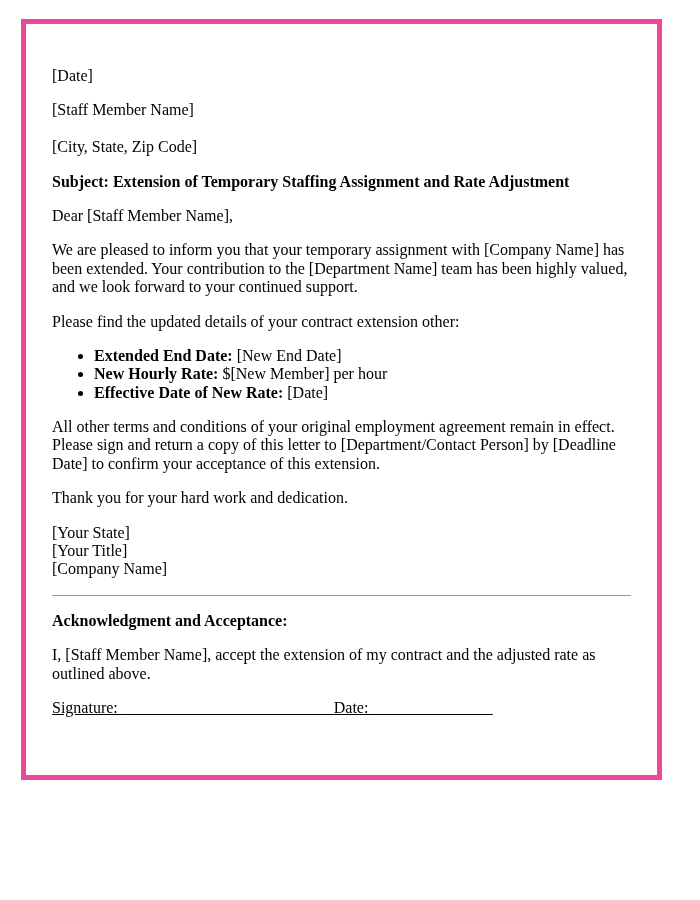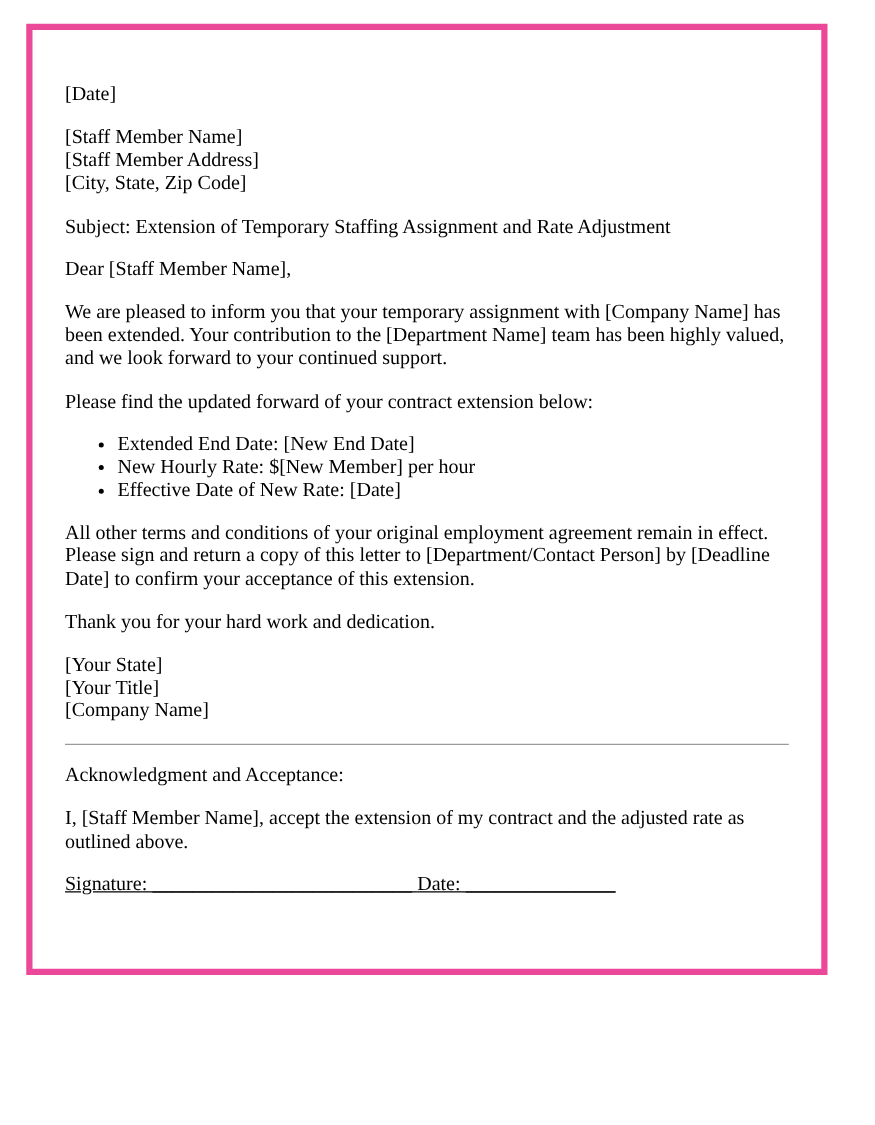--- a/index.html
+++ b/index.html
@@ -24,21 +24,21 @@
     border: 5px solid #ec4899;
     background: #ffffff;
     padding: 27px 26px;
     font-size: 16px;
     line-height: 1.15;
     overflow: hidden;
   }
   .page p {
     margin: 16px 0;
   }
-  .bold { font-weight: normal; }
+  .bold { font-weight: bold; }
   ul.details {
     margin: 16px 0;
     padding-left: 42px;
     list-style-type: disc;
   }
   ul.details li {
     margin: 0;
     padding: 0;
   }
   hr.divider {
@@ -52,29 +52,29 @@
     text-decoration: underline;
   }
 </style>
 </head>
 <body>
 
 <div class="page">
 
   <p>[Date]</p>
 
-  <p><span>[Staff Member Name]</span><br><span>[Staff Member Address]</span><br><span>[City, State, Zip Code]</span></p>
+  <p><span>[Staff Member Name]</span><br><br><span>[City, State, Zip Code]</span></p>
 
   <p class="bold">Subject: Extension of Temporary Staffing Assignment and Rate Adjustment</p>
 
   <p>Dear [Staff Member Name],</p>
 
   <p>We are pleased to inform you that your temporary assignment with [Company Name] has been extended. Your contribution to the [Department Name] team has been highly valued, and we look forward to your continued support.</p>
 
-  <p>Please find the updated forward of your contract extension below:</p>
+  <p>Please find the updated details of your contract extension other:</p>
 
   <ul class="details">
     <li><span class="bold">Extended End Date:</span><span> [New End Date]</span></li>
     <li><span class="bold">New Hourly Rate:</span><span> $[New Member] per hour</span></li>
     <li><span class="bold">Effective Date of New Rate:</span><span> [Date]</span></li>
   </ul>
 
   <p>All other terms and conditions of your original employment agreement remain in effect. Please sign and return a copy of this letter to [Department/Contact Person] by [Deadline Date] to confirm your acceptance of this extension.</p>
 
   <p>Thank you for your hard work and dedication.</p>

